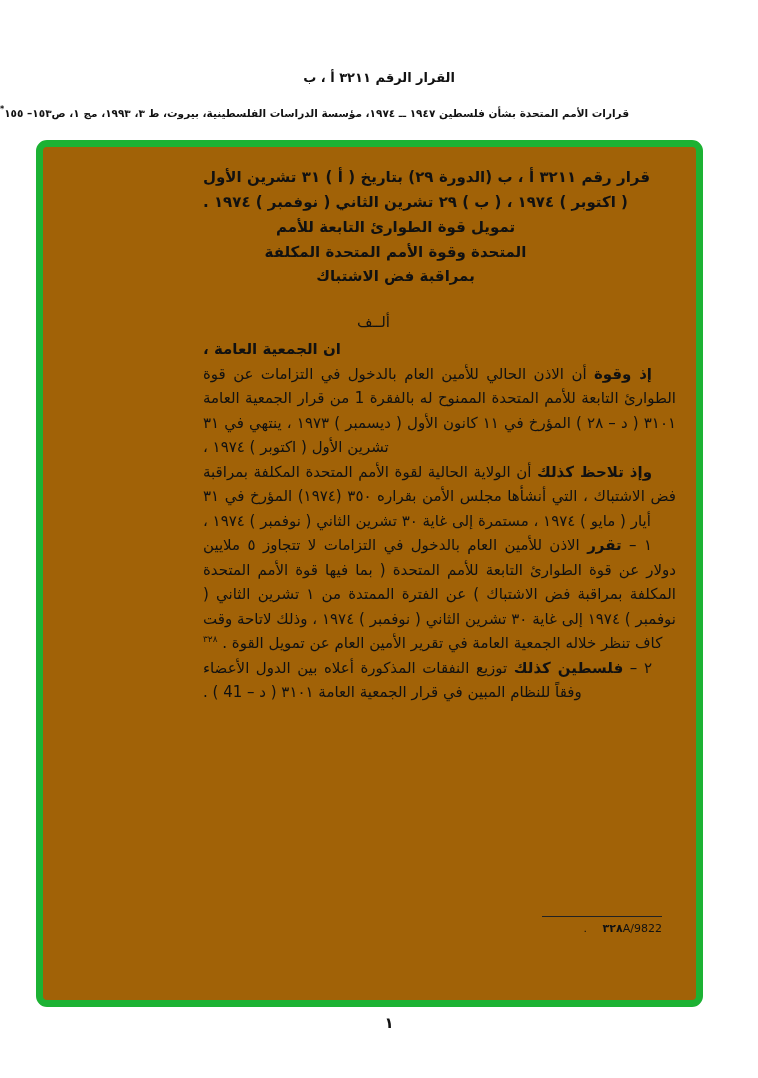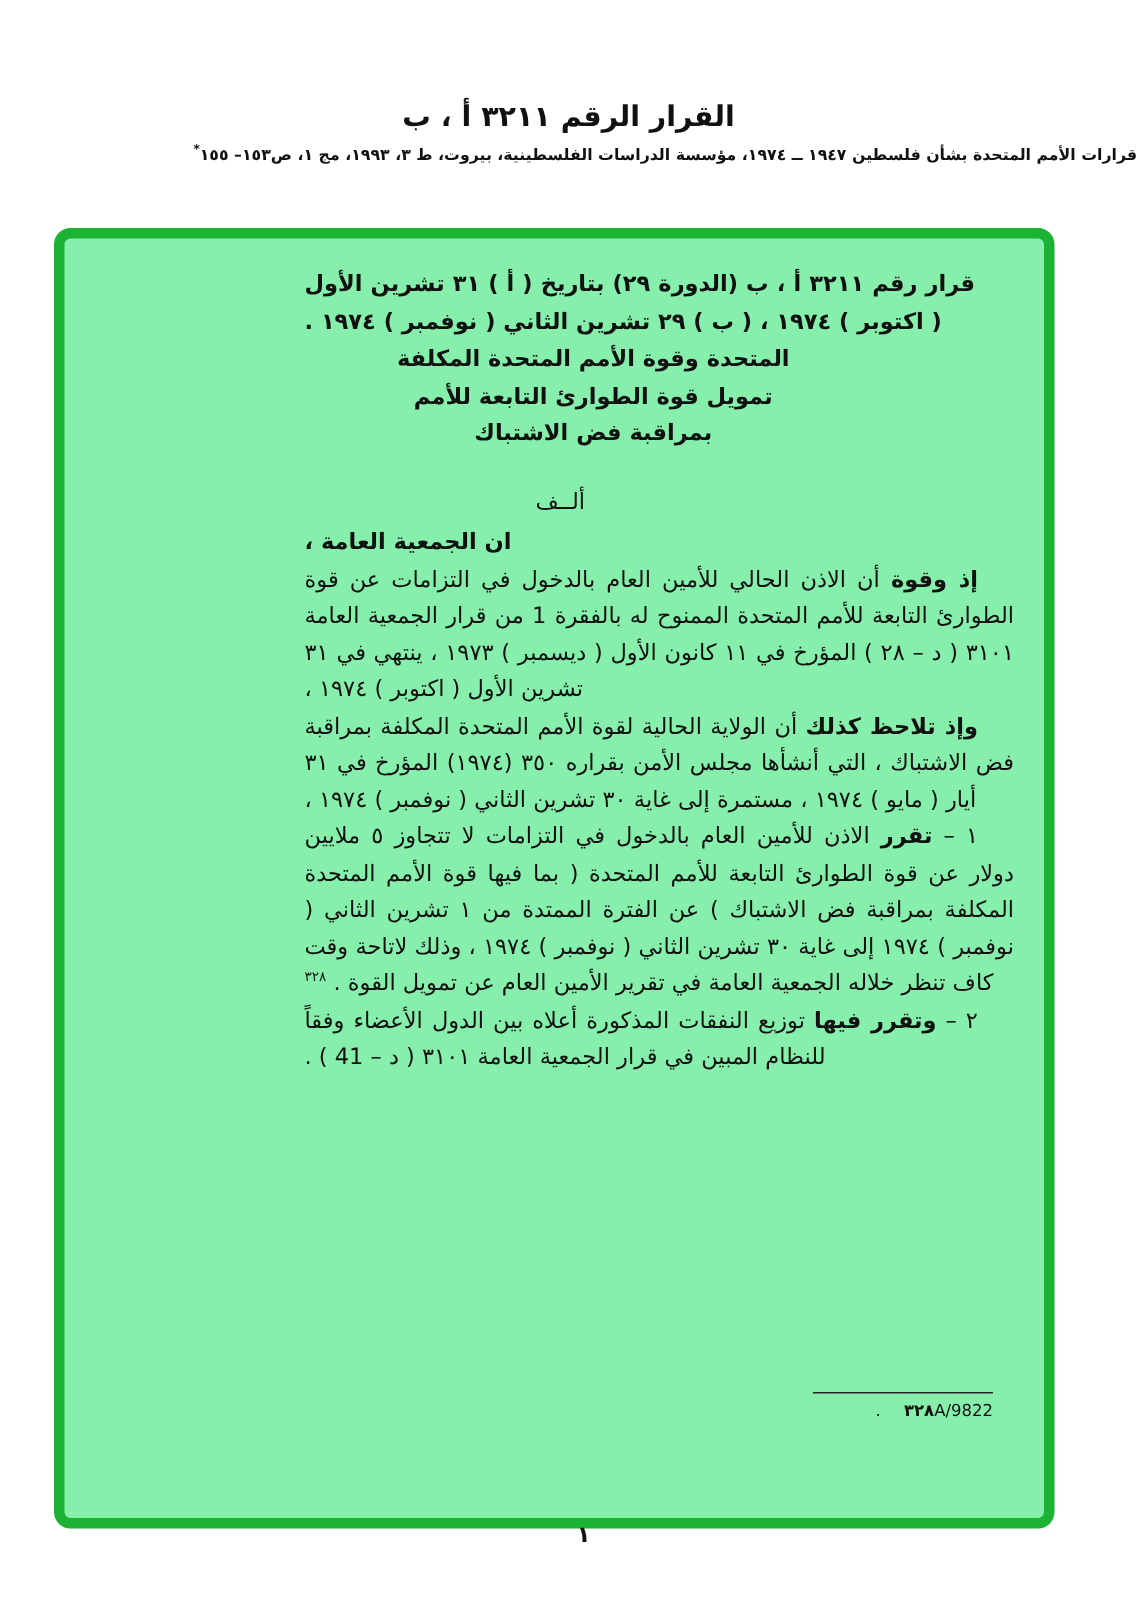--- a/index.html
+++ b/index.html
@@ -3,33 +3,33 @@
 <meta charset="utf-8">
 <style>
   html,body{margin:0;padding:0;}
   body{
     width:758px;height:1078px;position:relative;background:#ffffff;
     font-family:"DejaVu Sans",sans-serif;color:#111;overflow:hidden;
   }
   
   .doc-header{padding-top:66px;}
   .doc-title{
-    text-align:center;font-weight:bold;font-size:19px;line-height:24px;
+    text-align:center;font-weight:bold;font-size:13px;line-height:24px;
     direction:rtl;margin:0;
   }
   .source-line{
-    text-align:right;direction:rtl;font-size:10.5px;font-weight:bold;
-    margin-top:3px;line-height:14px;
+    text-align:left;direction:rtl;font-size:10.5px;font-weight:bold;
+    margin-top:13px;line-height:14px;
   }
   .source-line sup{font-size:8px;}
   
   .green-box{
-    position:absolute;left:36px;top:152px;width:667px;height:867px;
+    position:absolute;left:36px;top:140px;width:667px;height:867px;
     box-sizing:border-box;border:7px solid #1cb233;border-radius:11px;
-    background:#86efac;
+    background:#a16207;
   }
   .column{
     direction:rtl;margin:18px 20px 0 160px;
     font-size:15px;line-height:24.5px;text-align:justify;
   }
   .bold{font-weight:bold;}
   .res-title{
     margin:0;font-weight:bold;text-indent:26px;
     text-align:justify;text-align-last:left;
   }
@@ -66,37 +66,37 @@
   <h1 class="doc-title">القرار الرقم ٣٢١١ أ ، ب</h1>
   <div class="source-line"><span>قرارات الأمم المتحدة بشأن فلسطين ١٩٤٧ ــ ١٩٧٤، مؤسسة الدراسات الفلسطينية، بيروت، ط ٣، ١٩٩٣، مج ١، ص١٥٣– ١٥٥</span><sup>*</sup></div>
 </div>
 
 <div class="green-box">
   <div class="column">
 
     <p class="res-title">قرار رقم ٣٢١١ أ ، ب (الدورة ٢٩) بتاريخ ( أ ) ٣١ تشرين الأول ( اكتوبر ) ١٩٧٤ ، ( ب ) ٢٩ تشرين الثاني ( نوفمبر ) ١٩٧٤ .</p>
 
     <div class="subtitle">
+      <div>تمويل قوة الطوارئ التابعة للأمم</div>
       <div>المتحدة وقوة الأمم المتحدة المكلفة</div>
-      <div>تمويل قوة الطوارئ التابعة للأمم</div>
       <div>بمراقبة فض الاشتباك</div>
     </div>
 
     <div class="alif">ألــف</div>
 
     <p class="opening">ان الجمعية العامة ،</p>
 
     <p class="para"><span class="bold">إذ وقوة</span><span> أن الاذن الحالي للأمين العام بالدخول في التزامات عن قوة الطوارئ التابعة للأمم المتحدة الممنوح له بالفقرة 1 من قرار الجمعية العامة ٣١٠١ ( د – ٢٨ ) المؤرخ في ١١ كانون الأول ( ديسمبر ) ١٩٧٣ ، ينتهي في ٣١ تشرين الأول ( اكتوبر ) ١٩٧٤ ،</span></p>
 
 
     <p class="para"><span class="bold">وإذ تلاحظ كذلك</span><span> أن الولاية الحالية لقوة الأمم المتحدة المكلفة بمراقبة فض الاشتباك ، التي أنشأها مجلس الأمن بقراره ٣٥٠ (١٩٧٤) المؤرخ في ٣١ أيار ( مايو ) ١٩٧٤ ، مستمرة إلى غاية ٣٠ تشرين الثاني ( نوفمبر ) ١٩٧٤ ،</span></p>
 
     <p class="para"><span>١ –</span> <span class="bold">تقرر</span><span> الاذن للأمين العام بالدخول في التزامات لا تتجاوز ٥ ملايين دولار عن قوة الطوارئ التابعة للأمم المتحدة ( بما فيها قوة الأمم المتحدة المكلفة بمراقبة فض الاشتباك ) عن الفترة الممتدة من ١ تشرين الثاني ( نوفمبر ) ١٩٧٤ إلى غاية ٣٠ تشرين الثاني ( نوفمبر ) ١٩٧٤ ، وذلك لاتاحة وقت كاف تنظر خلاله الجمعية العامة في تقرير الأمين العام عن تمويل القوة .</span> <sup class="fnref">٣٢٨</sup></p>
 
-    <p class="para"><span>٢ –</span> <span class="bold">وتقرر فيها</span><span> توزيع النفقات المذكورة أعلاه بين الدول الأعضاء وفقاً للنظام المبين في قرار الجمعية العامة ٣١٠١ ( د – 41 ) .</span></p>
+    <p class="para"><span>٢ –</span> <span class="bold">فلسطين كذلك</span><span> توزيع النفقات المذكورة أعلاه بين الدول الأعضاء وفقاً للنظام المبين في قرار الجمعية العامة ٣١٠١ ( د – 41 ) .</span></p>
 
   </div>
 
   <div class="footnote">
     <hr class="fn-rule">
     <div class="fn-text"><span class="fn-num">٣٢٨</span><span class="fn-doc">A/9822</span> <span>.</span></div>
   </div>
 </div>
 
 <div class="page-number">١</div>

